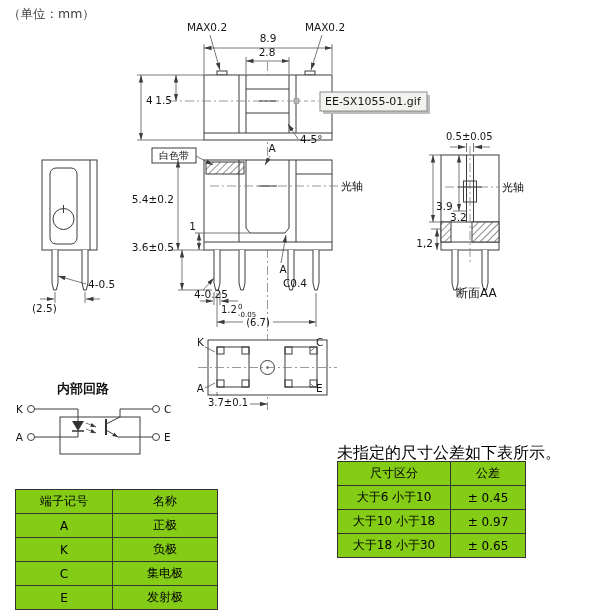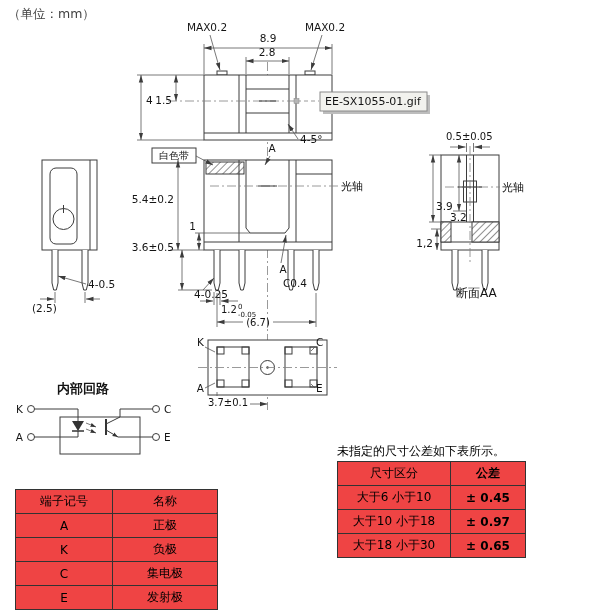--- a/index.html
+++ b/index.html
@@ -14,30 +14,30 @@
   svg .ledr { stroke:#999999; stroke-width:1; fill:none; stroke-dasharray:4 3; }
   svg .ht   { fill:url(#hatch); stroke:#3c3c3c; stroke-width:1; }
   svg text  { font-family:"DejaVu Sans","Liberation Sans",sans-serif; font-size:10.5px; fill:#141414; }
   svg text.s10 { font-size:10px; }
   svg text.s11 { font-size:11px; }
   svg text.s12 { font-size:12px; }
   svg text.s7  { font-size:7px; }
   svg text.ttl { font-size:13px; font-weight:bold; }
 
   .unit-note { position:absolute; left:8px; top:6px; font-size:12.5px; color:#404040; }
-  .tol-note  { position:absolute; left:337px; top:443px; font-size:12px; color:#000; }
-
-  table.tbl { position:absolute; border-collapse:collapse; font-size:12px; color:#000; background:#ef4444; }
+  .tol-note  { position:absolute; left:337px; top:443px; font-size:16px; color:#000; }
+
+  table.tbl { position:absolute; border-collapse:collapse; font-size:12px; color:#000; background:#84cc16; }
   table.tbl th, table.tbl td { border:1px solid #333; text-align:center; font-weight:normal; padding:0 5px; height:23px; }
   table.terminal { left:15px; top:489px;padding-left:32px; }
   table.terminal th.c1, table.terminal td.c1 { width:86px; }
   table.terminal th.c2, table.terminal td.c2 { width:94px; }
   table.tolerance { left:337px; top:461px; }
   table.tolerance th.c1, table.tolerance td.c1 { width:102px; }
-  table.tolerance th.c2, table.tolerance td.c2 { width:64px;font-weight:bold; }
+  table.tolerance th.c2, table.tolerance td.c2 { width:64px; }
 </style>
 </head>
 <body>
 
 <div class="stage">
 
   <div class="unit-note">（单位：mm）</div>
 
   <svg width="602" height="610" viewBox="0 0 602 610">
     <defs>

